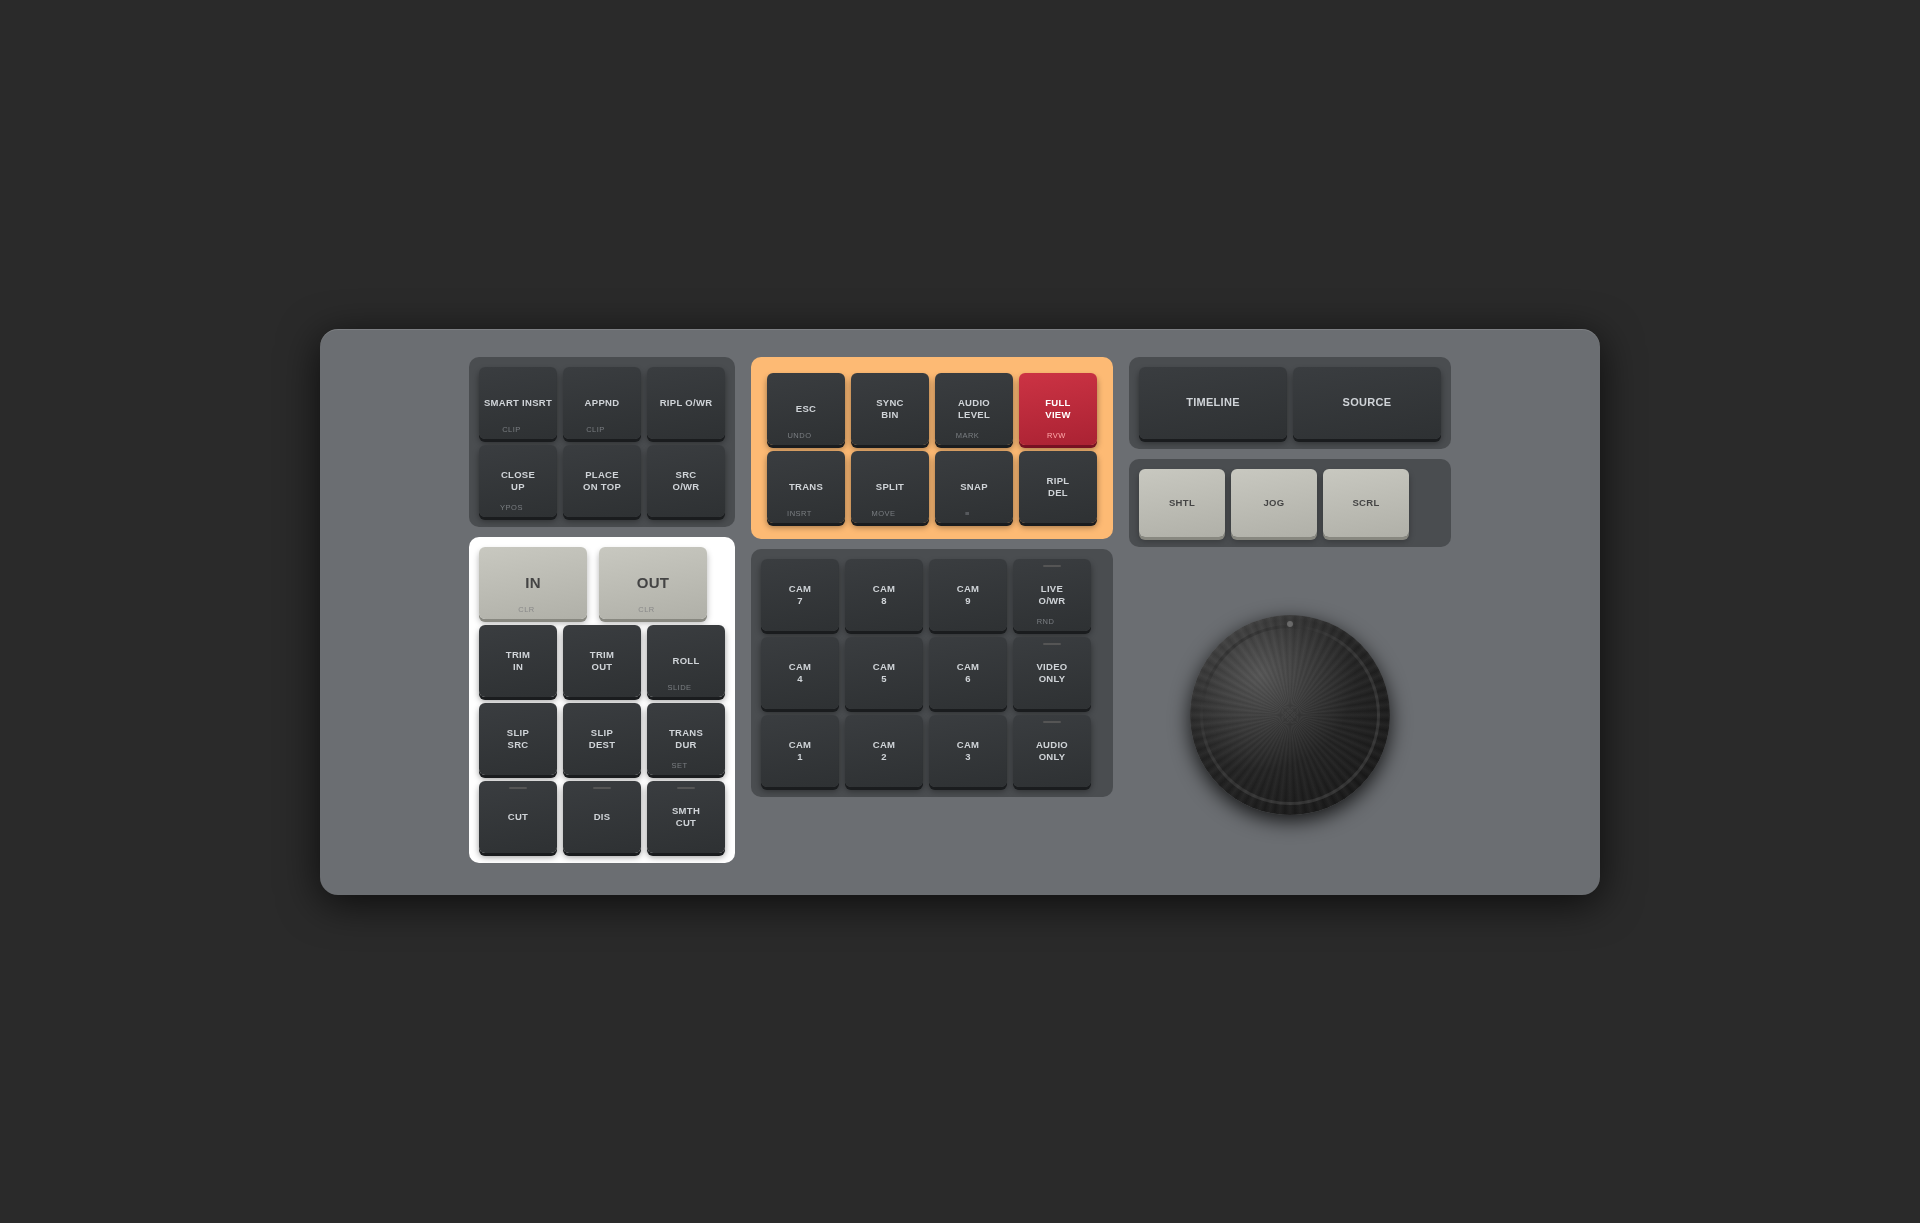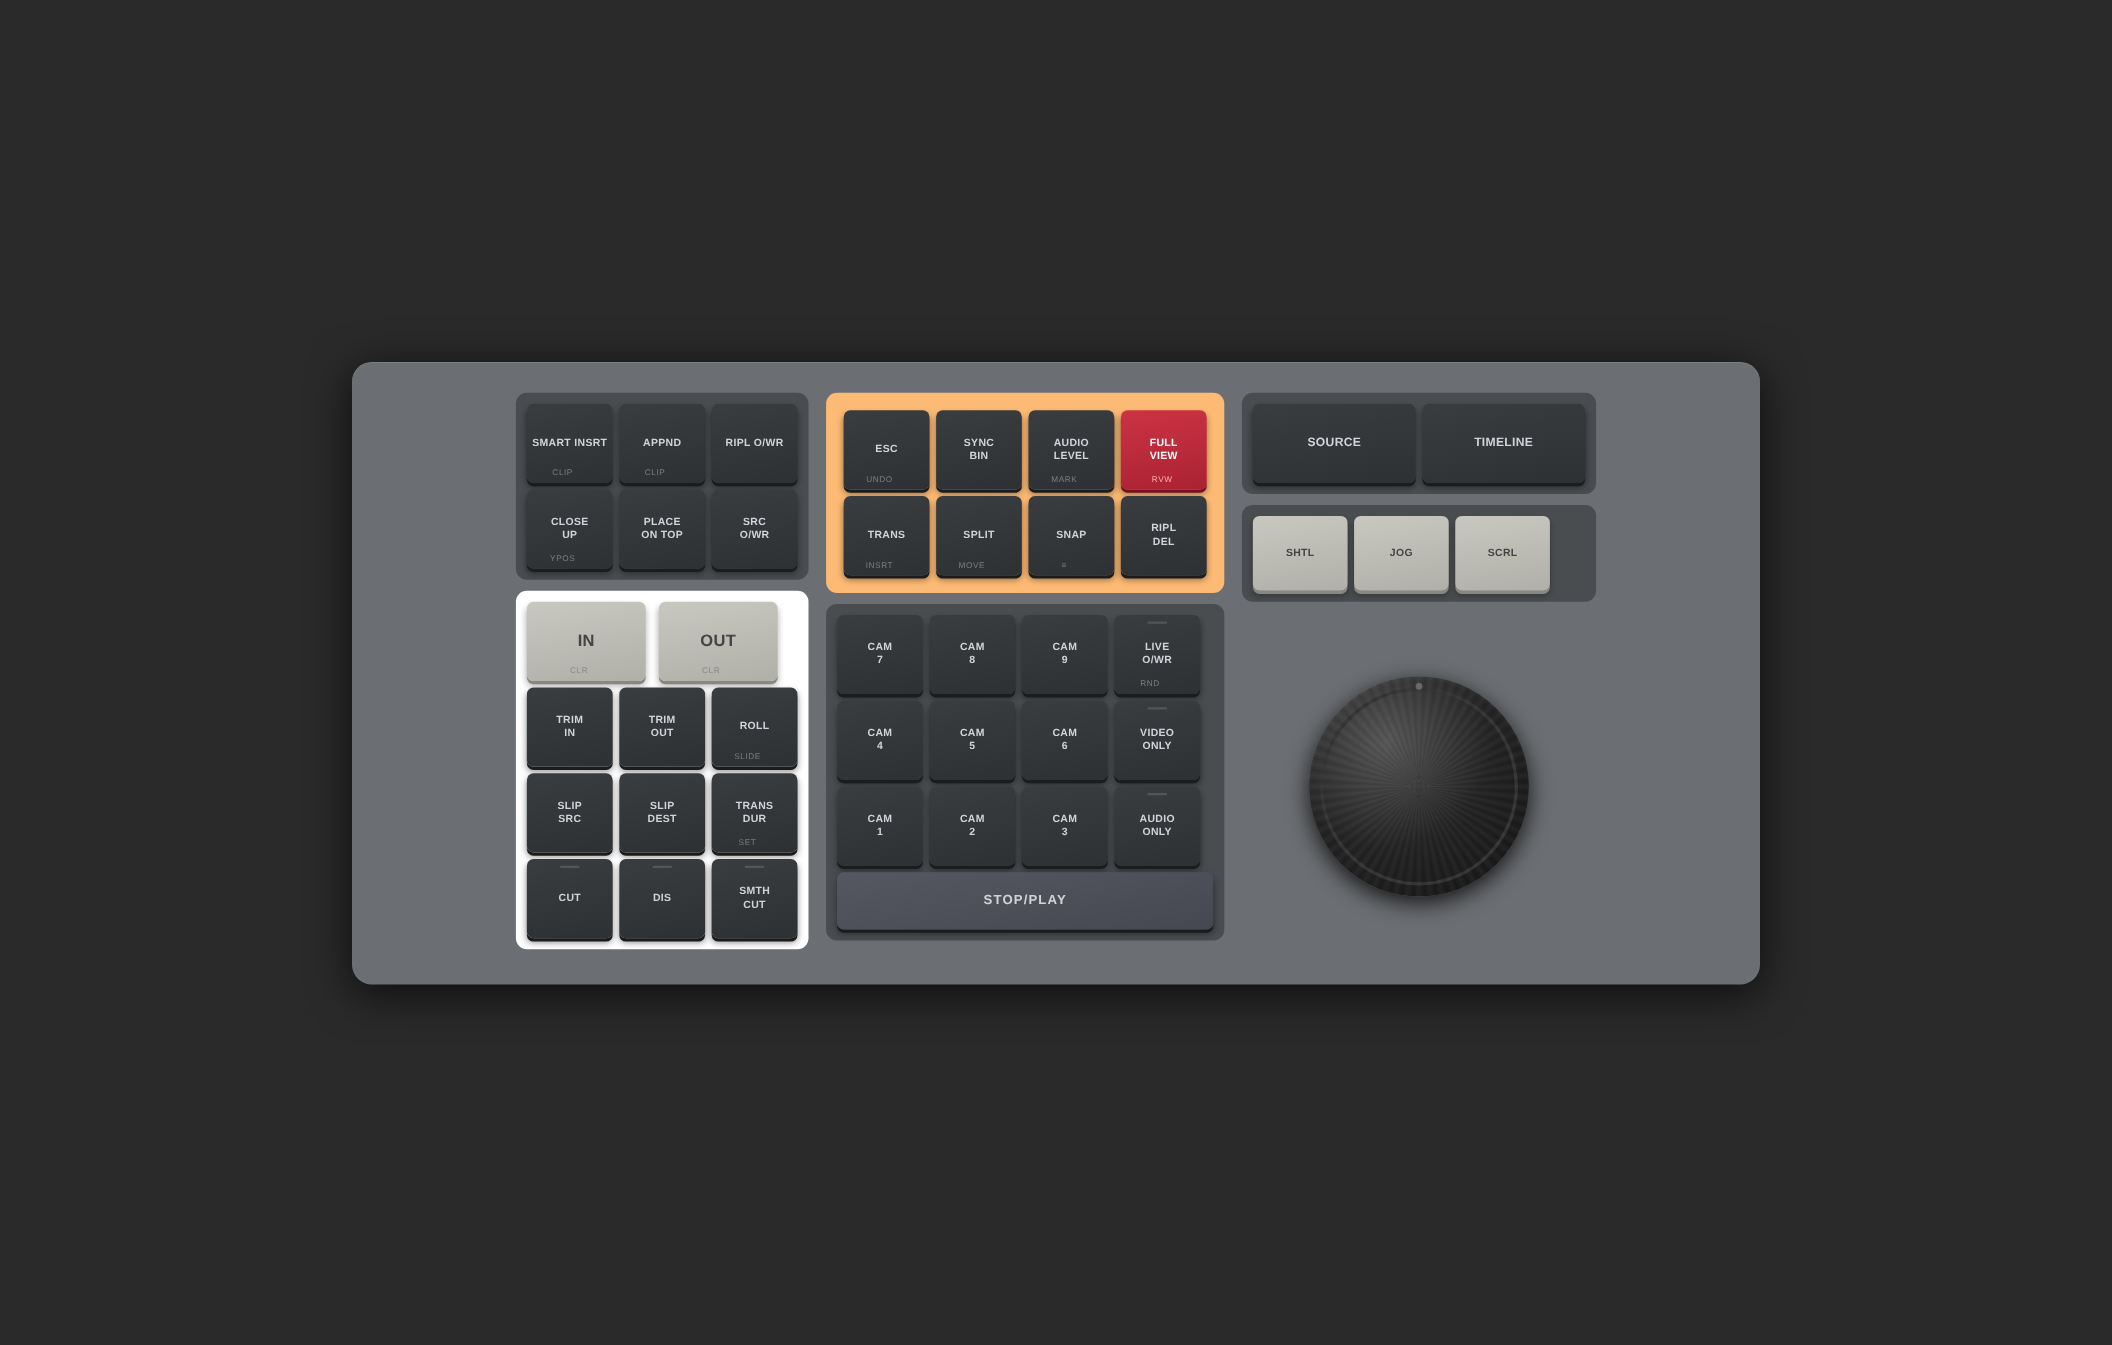--- a/index.html
+++ b/index.html
@@ -499,35 +499,32 @@
             <span class="key-label">CAM<br>2</span>
           </button>
           <button class="key key-std">
             <span class="key-label">CAM<br>3</span>
           </button>
           <button class="key key-std key-indicator">
             <span class="key-label">AUDIO<br>ONLY</span>
           </button>
         </div>
 
-        <button class="key key-stopplay">
-          <span class="key-label">STOP/PLAY</span>
-        </button>
       </div>
     </div>
 
     <div class="right-cluster">
 
       <div class="key-group-topright">
         <div class="key-row">
+          <button class="key key-source-timeline">
+            <span class="key-label" style="font-size:11px;">TIMELINE</span>
+          </button>
           <button class="key key-source-timeline">
             <span class="key-label" style="font-size:11px;">SOURCE</span>
-          </button>
-          <button class="key key-source-timeline">
-            <span class="key-label" style="font-size:11px;">TIMELINE</span>
           </button>
         </div>
       </div>
 
       <div class="key-group-jog">
         <div class="key-row">
           <button class="key key-cream key-shtl-jog-scrl">
             <span class="key-label" style="color:#444;font-weight:700;">SHTL</span>
           </button>
           <button class="key key-cream key-shtl-jog-scrl">

